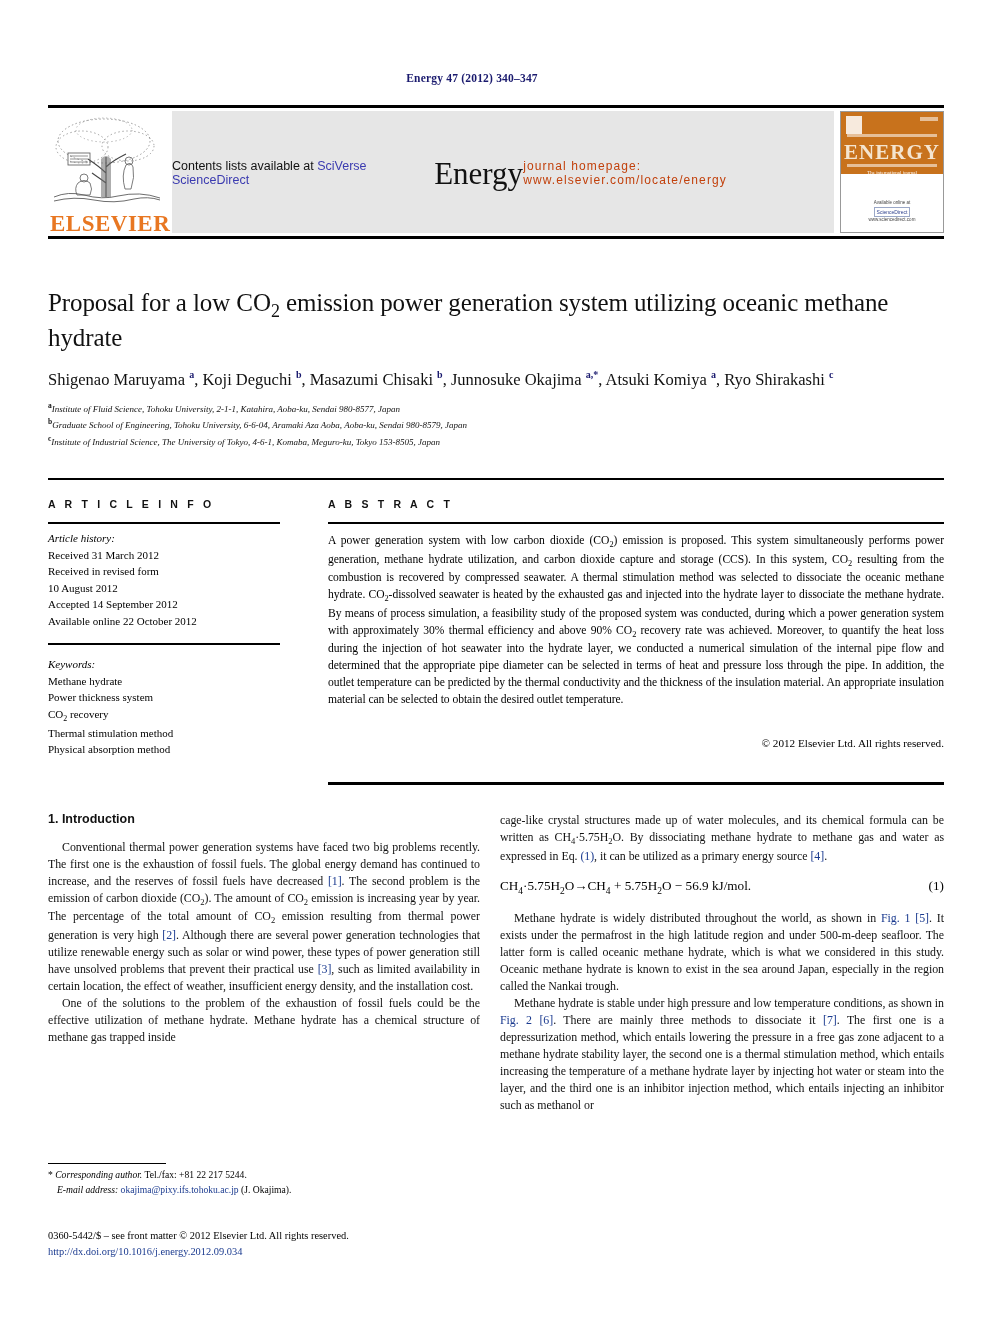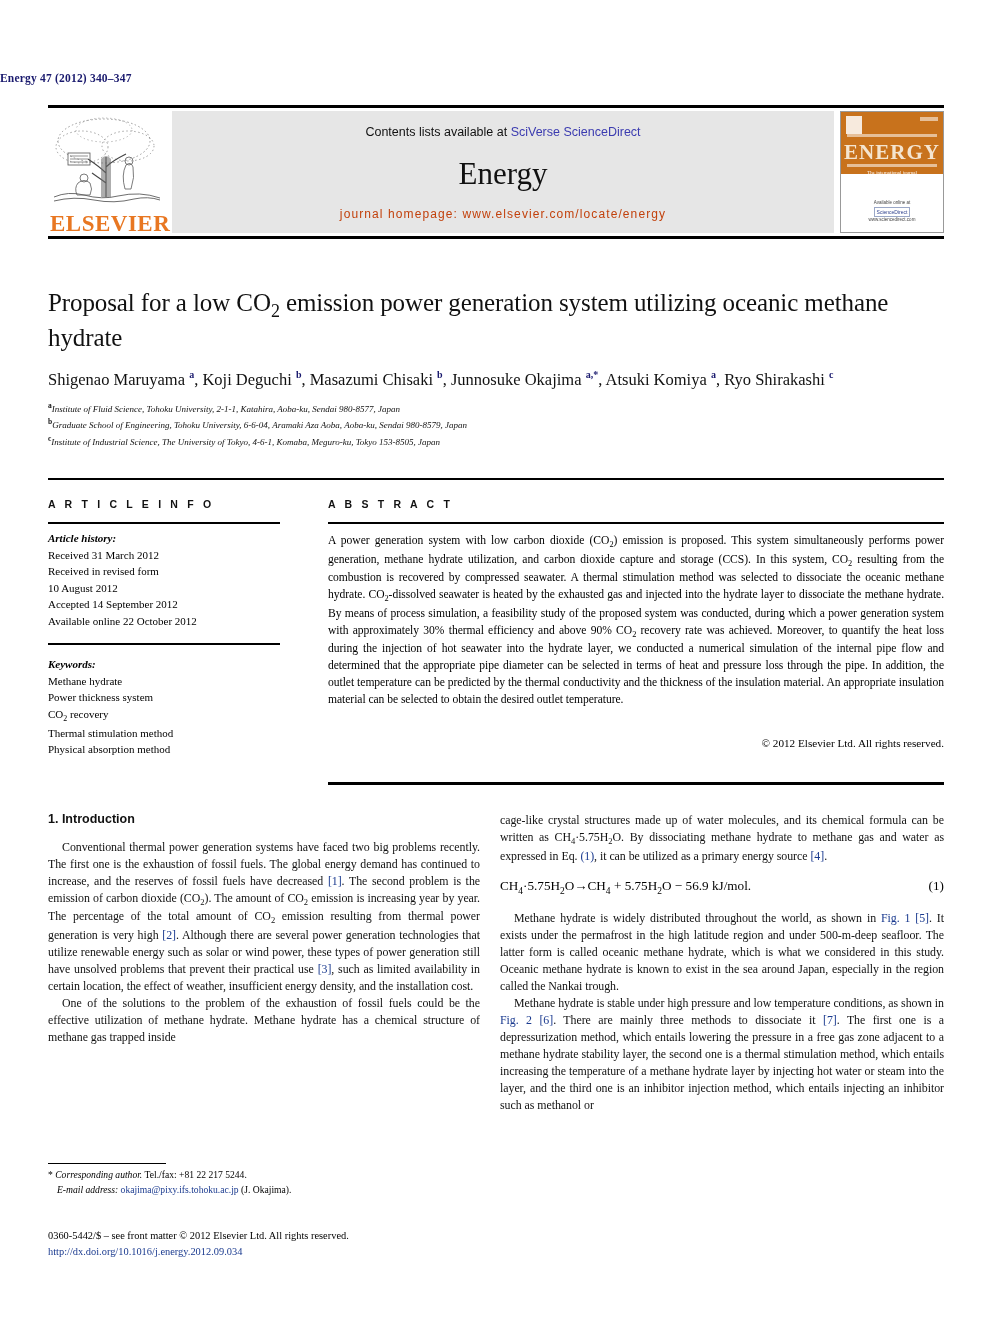--- a/index.html
+++ b/index.html
@@ -7,39 +7,39 @@
     width:992px;height:1323px;
     font-family:"Liberation Serif", serif;
     color:#000000;
     -webkit-font-smoothing:antialiased;
   }
   .page{position:relative;width:992px;height:1323px;overflow:hidden;}
 
   
   .runhead{
     position:absolute;top:72px;left:0;width:944px;
-    font-size:11.5px;color:#1a1a6e;
+    text-align:center;font-size:11.5px;color:#1a1a6e;
     font-family:"Liberation Serif", serif;font-weight:bold;
     letter-spacing:.2px;
   }
 
   
   .masthead{position:absolute;left:48px;top:105px;width:896px;}
   .rule-thick{height:3px;background:#000;width:100%;}
   .mast-body{display:flex;align-items:stretch;height:122px;margin-top:3px;}
   .elsevier-box{width:118px;flex:0 0 118px;position:relative;background:#fff;}
   .tree-wrap{position:absolute;left:4px;top:2px;width:110px;height:92px;overflow:hidden;}
   .els-word{
     position:absolute;left:2px;bottom:-2px;width:114px;text-align:center;
     font-family:"Liberation Serif", serif;font-weight:bold;
     font-size:23px;color:#E87722;letter-spacing:.5px;line-height:1;
   }
   .center-box{
     flex:1 1 auto;background:#e6e6e6;margin:0 6px 0 6px;
-    display:flex;flex-direction:column;align-items:center;justify-content:space-between;
+    display:flex;align-items:center;justify-content:space-between;
     padding:14px 0 12px 0;box-sizing:border-box;
   }
   .contents-line{font-family:"Liberation Sans", sans-serif;font-size:12.5px;color:#111;}
   .contents-line .sd{color:#3b3bb0;}
   .journal-name{font-family:"Liberation Serif", serif;font-size:31px;color:#111;line-height:1;}
   .homepage{
     font-family:"Liberation Sans", sans-serif;font-size:12px;color:#c2410c;
     letter-spacing:1.1px;
   }
   .cover-box{
@@ -86,21 +86,21 @@
   
   .rule-mid{position:absolute;left:48px;top:478px;width:896px;height:2px;background:#000;}
   .infocol{position:absolute;left:48px;top:498px;width:232px;}
   .abscol{position:absolute;left:328px;top:498px;width:616px;}
   .sechead{
     font-family:"Liberation Sans", sans-serif;font-weight:bold;font-size:10.5px;
     letter-spacing:3.2px;color:#111;
   }
   .rule-thin{height:2px;background:#000;margin-top:12px;}
   .infopara{font-size:11px;line-height:1.50;margin-top:6px;}
-  .infopara .it{font-style:italic;font-weight:bold;}
+  .infopara .it{font-style:italic;font-weight:normal;}
   .infopara2{margin-top:11px;}
   .abstext{
     font-size:11.6px;line-height:1.465;text-align:justify;margin-top:9px;
     letter-spacing:-.05px;
   }
   .copyline{text-align:right;font-size:11.2px;margin-top:28px;}
   .rule-abs-bottom{position:absolute;left:328px;top:782px;width:616px;height:3px;background:#000;}
 
   
   .col-left{position:absolute;left:48px;top:812px;width:432px;}

